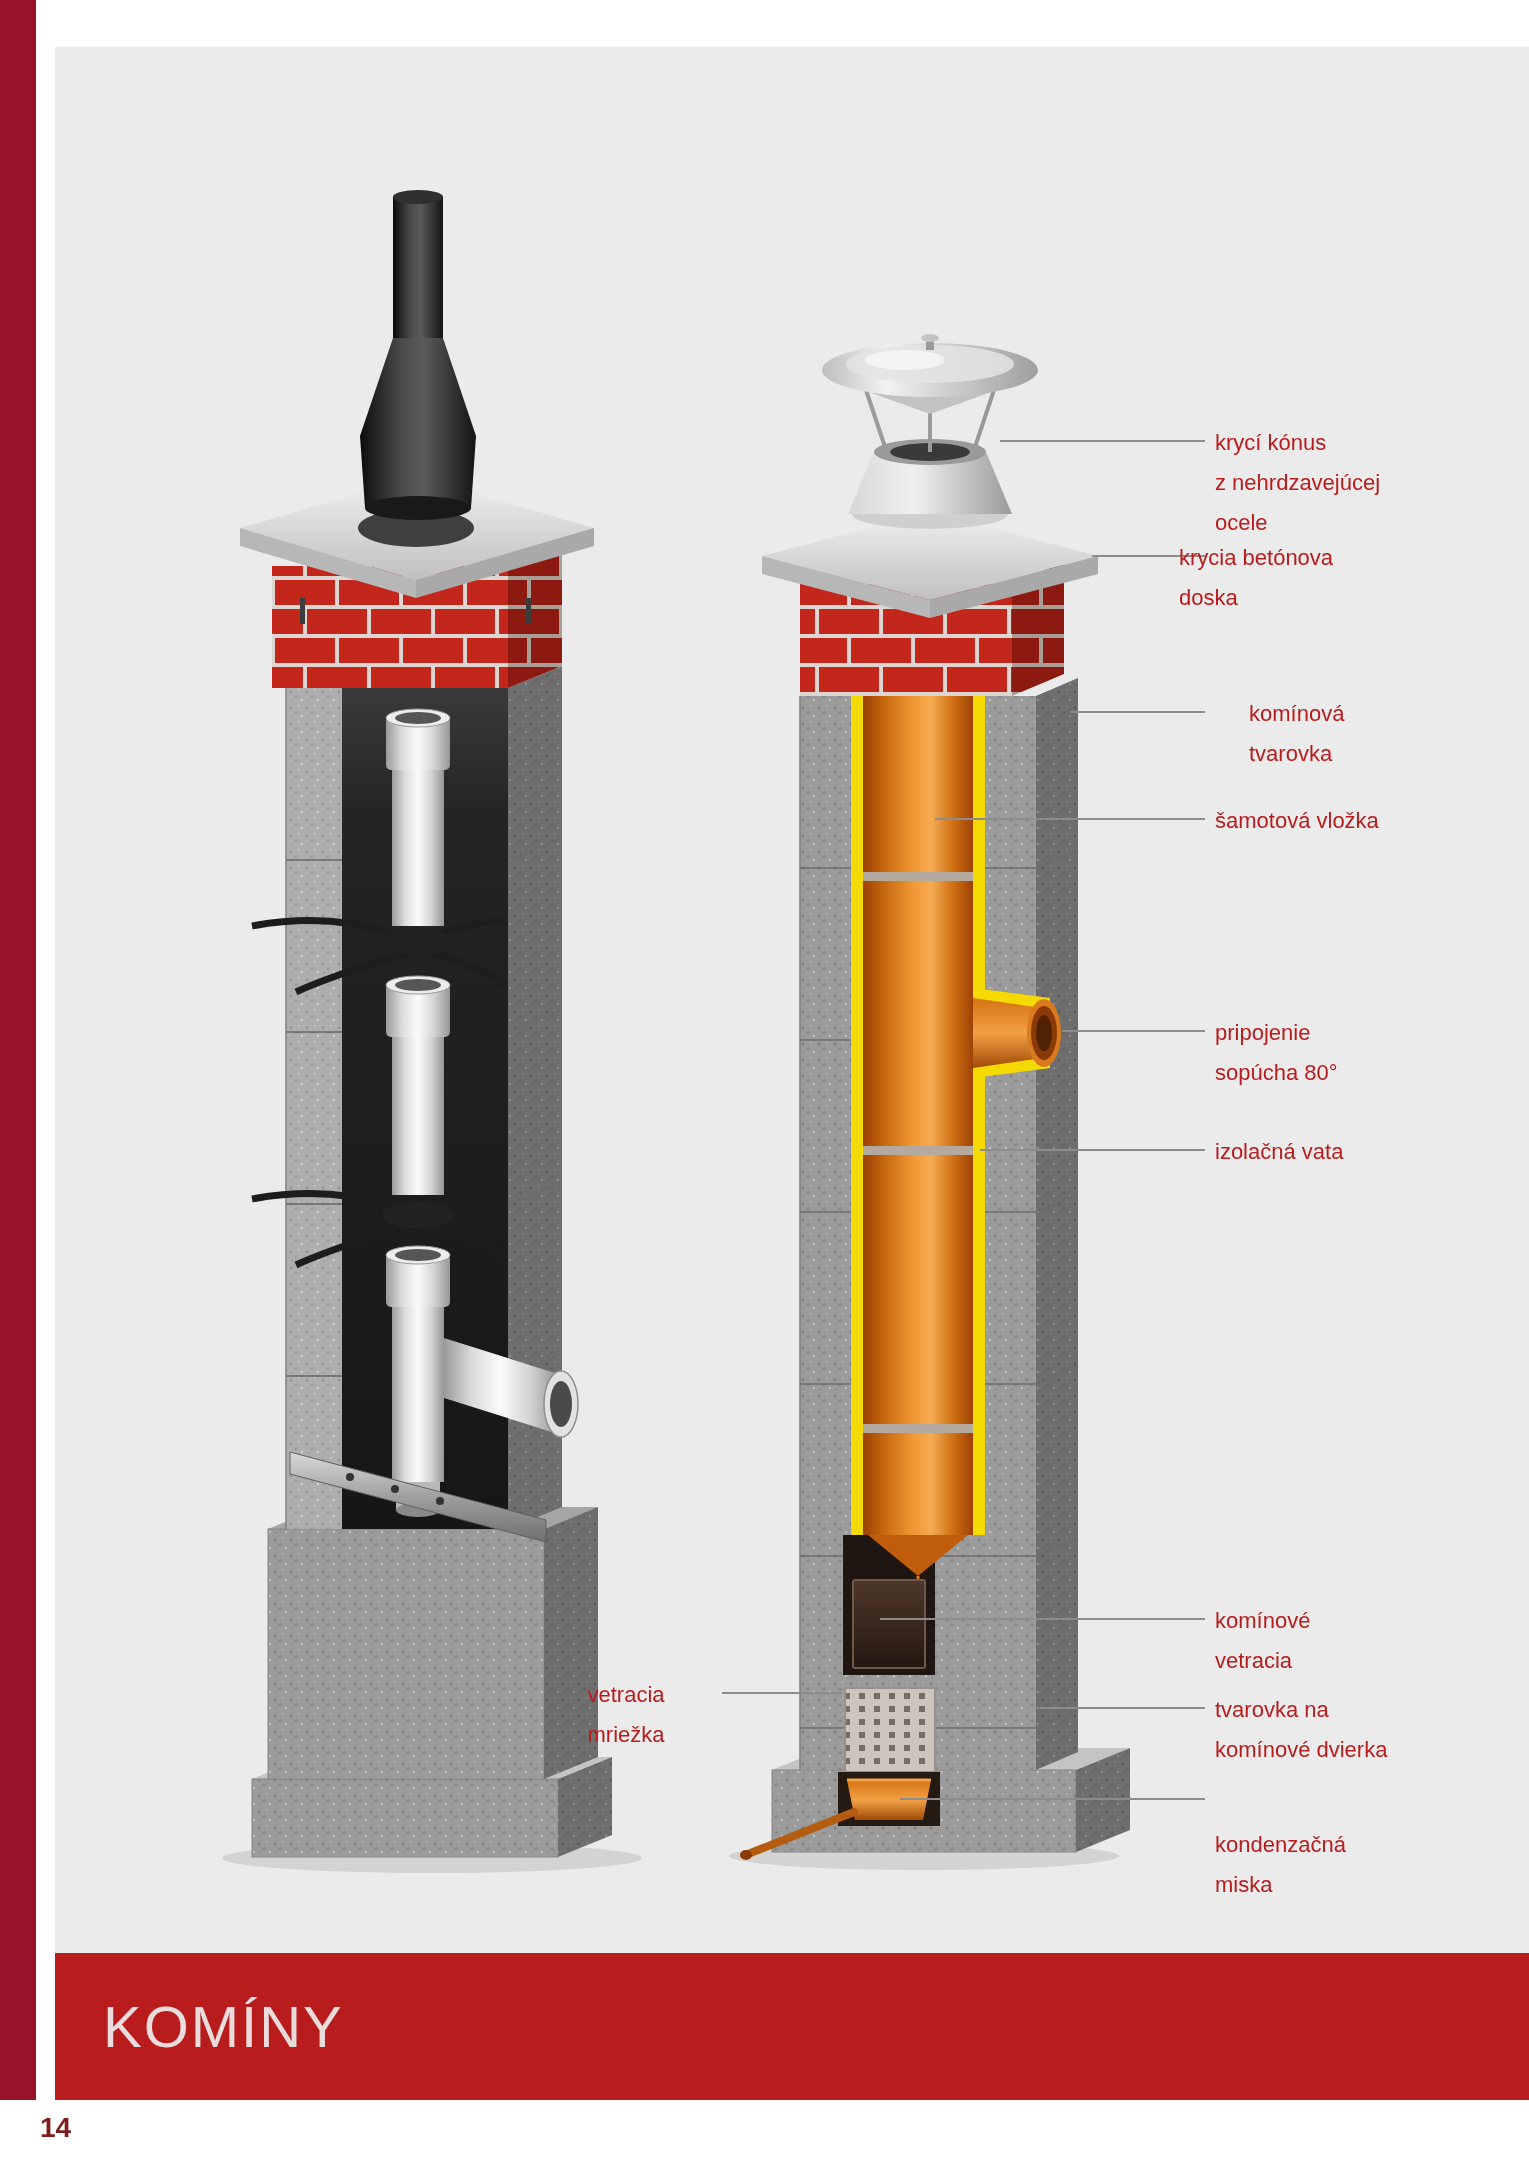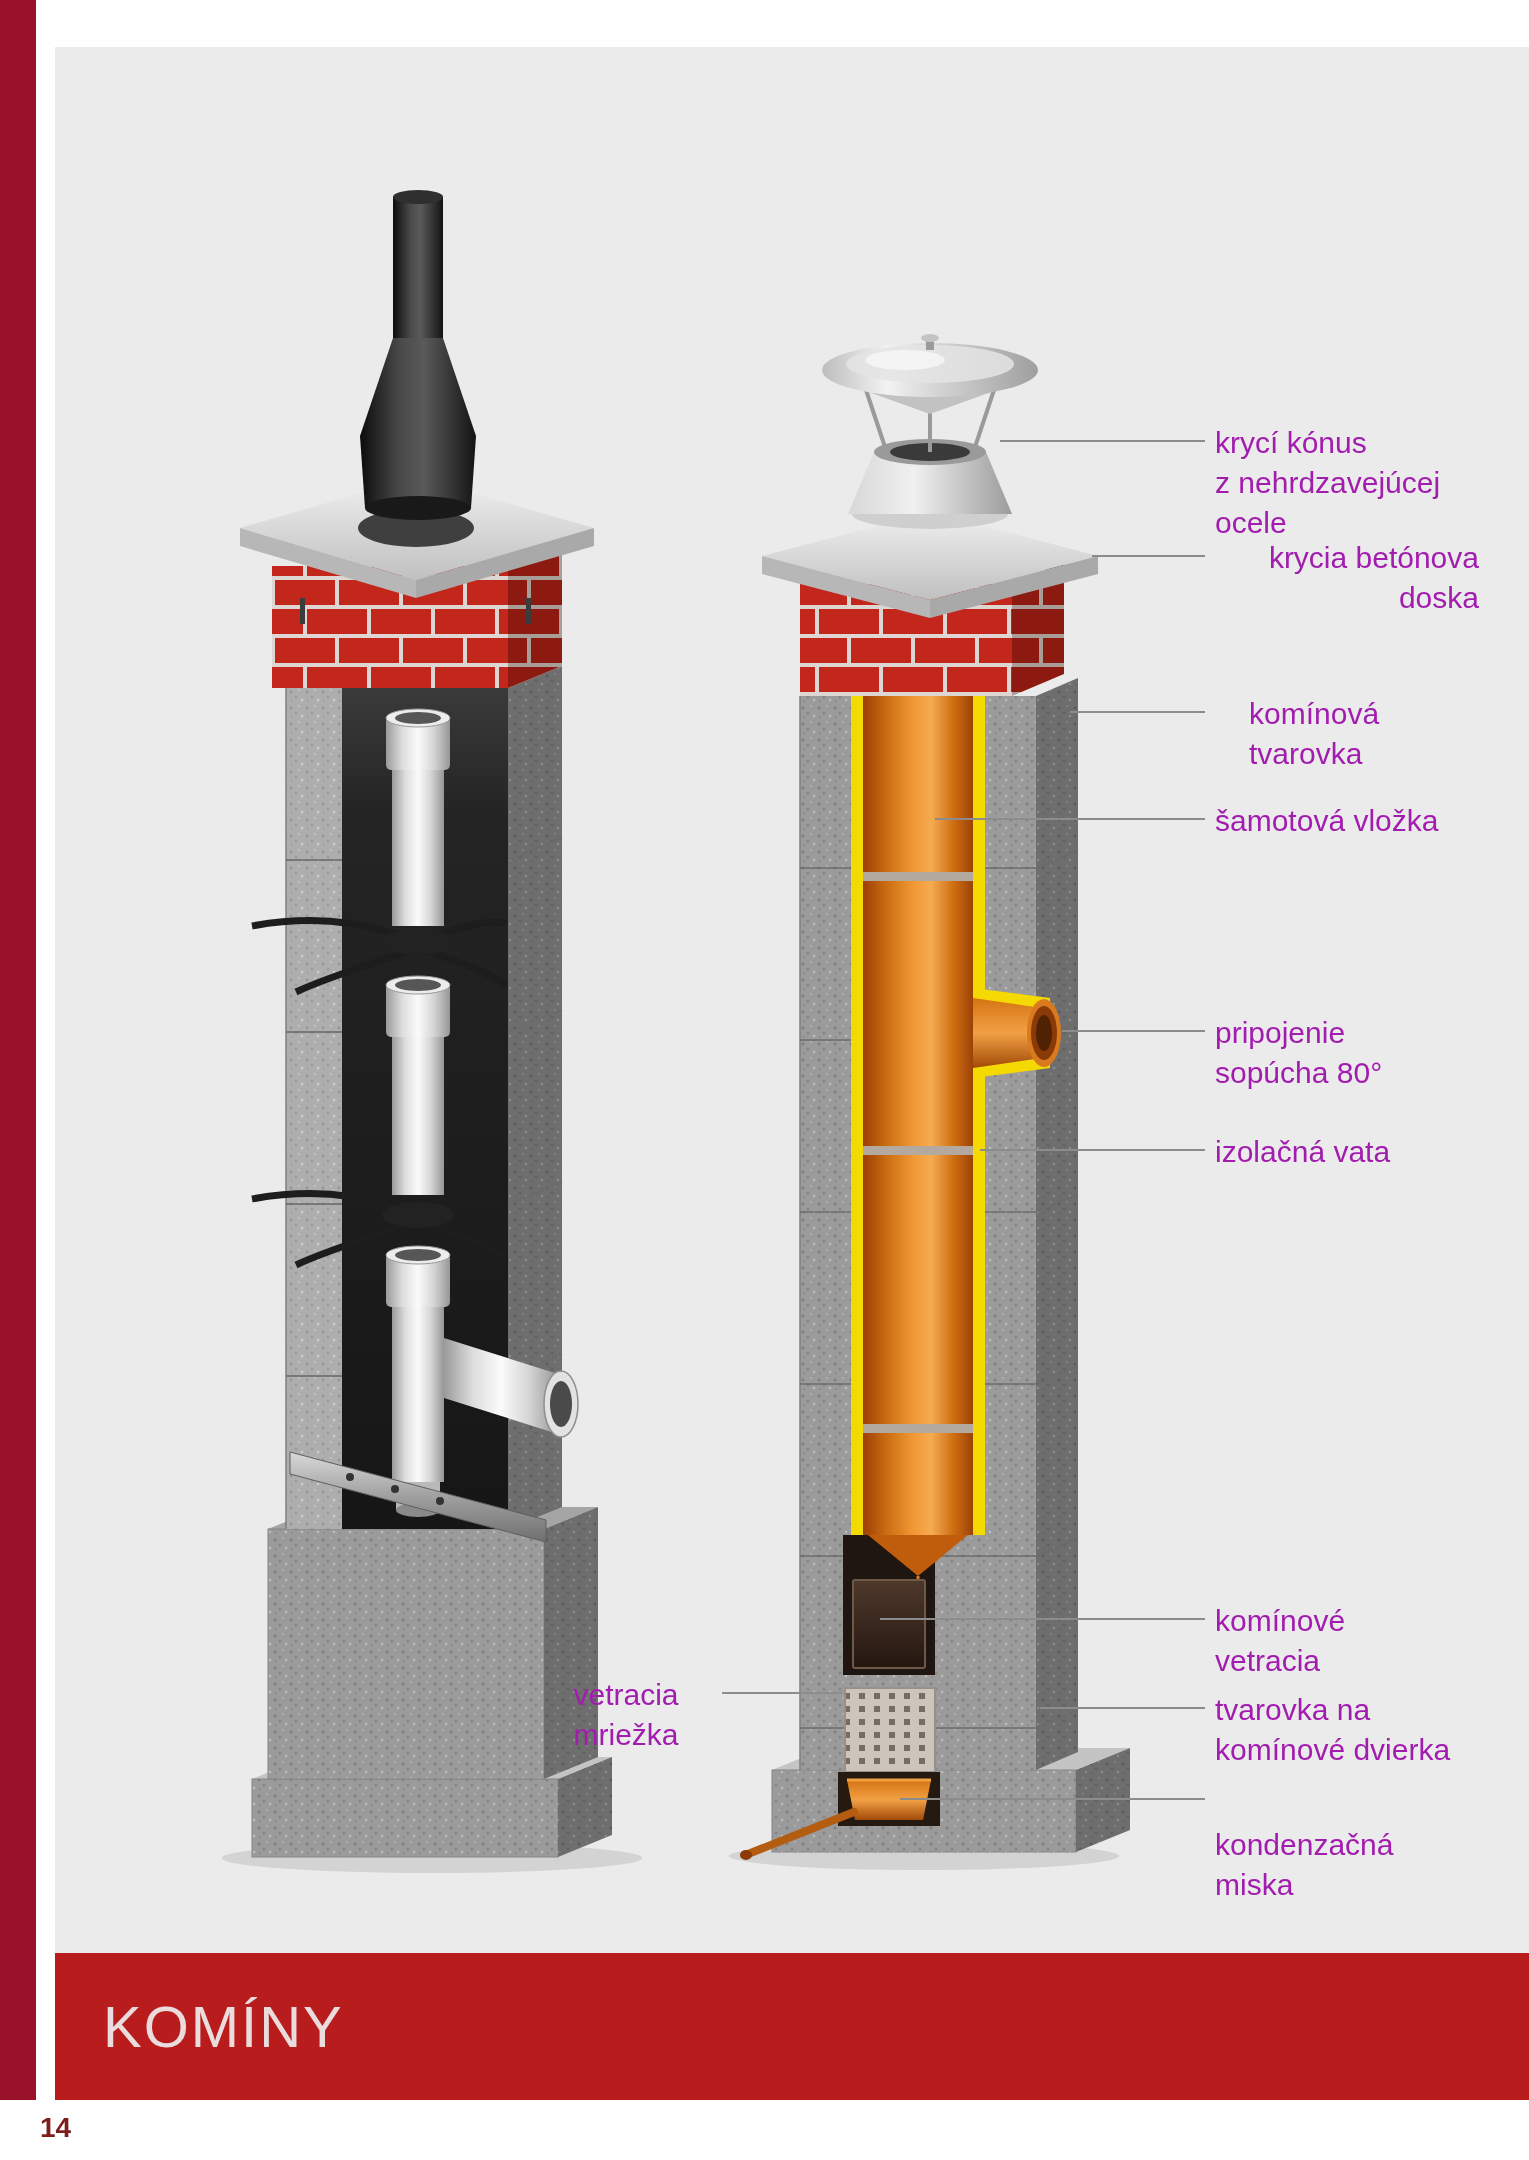--- a/index.html
+++ b/index.html
@@ -1,21 +1,21 @@
 <!DOCTYPE html>
 <html><head>
 <meta charset="utf-8">
 <style>
   *{margin:0;padding:0;box-sizing:border-box}
   html,body{background:#ffffff}
   .page{position:relative;width:1529px;height:2160px;background:#ffffff;font-family:"Liberation Sans",sans-serif;overflow:hidden}
   .left-strip{position:absolute;left:0;top:0;width:36px;height:2100px;background:#99122a}
   .content-bg{position:absolute;left:55px;top:47px;width:1474px;height:1906px;background:#ebebeb}
   .diagram-svg{position:absolute;left:0;top:0;width:1529px;height:2160px}
-  .callout{position:absolute;font-size:30px;line-height:40px;color:#a21caf;white-space:pre-line}
+  .callout{position:absolute;font-size:22px;line-height:40px;color:#b91c1c;white-space:pre-line}
   .callout.right-align{text-align:center}
   .footer-banner{position:absolute;left:55px;top:1953px;width:1474px;height:147px;background:#b91c1c;display:flex;align-items:center}
   .footer-title{color:#eadcdc;font-size:58px;letter-spacing:2px;padding-left:48px;font-weight:400}
   .page-number{position:absolute;left:40px;top:2112px;font-size:28px;font-weight:bold;color:#7f1d1d}
 </style>
 </head>
 <body>
 
 <div class="page">
   <div class="left-strip"></div>
@@ -307,21 +307,21 @@
       <line x1="880" y1="1619" x2="1205" y2="1619"></line>
       <line x1="1040" y1="1708" x2="1205" y2="1708"></line>
       <line x1="900" y1="1799" x2="1205" y2="1799"></line>
       <line x1="722" y1="1693" x2="842" y2="1693"></line>
     </g>
   </svg>
 
   <div class="callout" style="left:1215px;top:423px;width:300px;">krycí kónus
 z nehrdzavejúcej
 ocele</div>
-  <div class="callout" style="left:1179px;top:538px;width:300px;text-align:right;">krycia betónova
+  <div class="callout" style="left:1179px;top:538px;width:300px;">krycia betónova
 doska</div>
   <div class="callout" style="left:1249px;top:694px;width:300px;">komínová
 tvarovka</div>
   <div class="callout" style="left:1215px;top:801px;width:300px;">šamotová vložka</div>
   <div class="callout" style="left:1215px;top:1013px;width:300px;">pripojenie
 sopúcha 80°</div>
   <div class="callout" style="left:1215px;top:1132px;width:300px;">izolačná vata</div>
   <div class="callout" style="left:1215px;top:1601px;width:300px;">komínové
 vetracia</div>
   <div class="callout" style="left:1215px;top:1690px;width:300px;">tvarovka na

